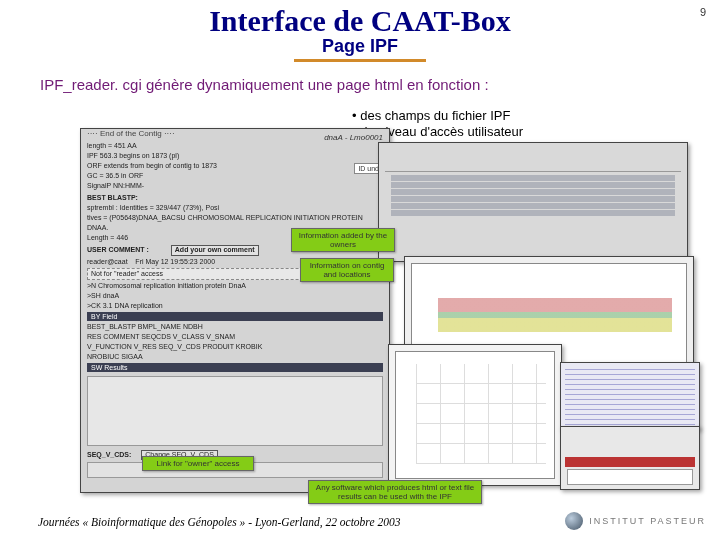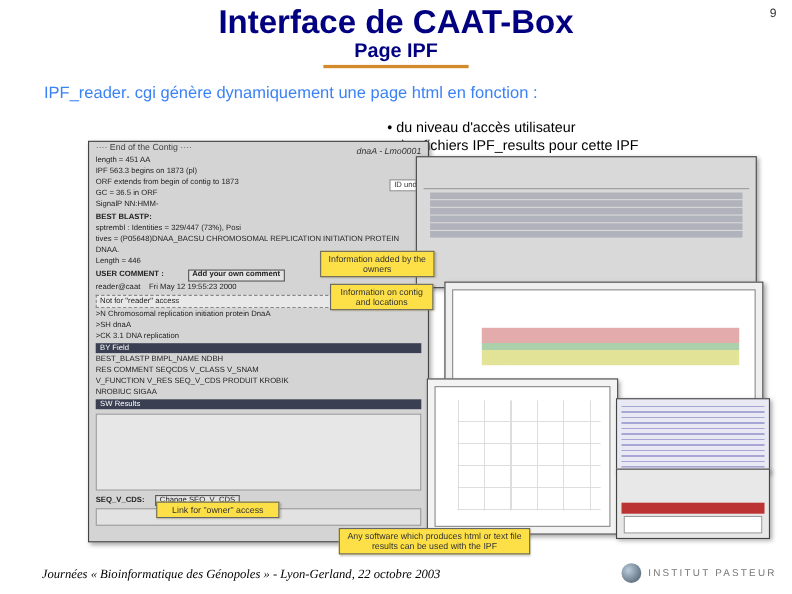--- a/index.html
+++ b/index.html
@@ -5,21 +5,21 @@
   * { box-sizing: border-box; margin: 0; padding: 0; }
   body {
     width: 720px; height: 540px;
     background: #fff;
     font-family: Arial, Helvetica, sans-serif;
     position: relative;
     overflow: hidden;
   }
   .title {
     text-align: center;
-    font-family: Liberation Sans, sans-serif;
+    font-family: Liberation Serif, serif;
     font-size: 30px;
     font-weight: bold;
     color: #000080;
     margin-top: 4px;
   }
   .page-num {
     position: absolute;
     top: 6px; right: 14px;
     font-size: 11px;
     color: #333;
@@ -31,21 +31,21 @@
     font-size: 18px;
     font-weight: bold;
     color: #000080;
     padding: 0 28px 2px 28px;
     border-bottom: 3px solid #d28a2a;
     text-align: right;
   }
   .lead {
     margin: 14px 0 0 40px;
     font-size: 15px;
-    color: #3b82f6;
+    color: #701a75;
   }
   .bullets {
     position: absolute;
     top: 108px; left: 352px;
     font-size: 13px;
     color: #000;
     line-height: 1.25;
   }
   .bullets .row::before { content: "• "; }
   .footer {
@@ -72,21 +72,21 @@
   .shot { position: absolute; background:#cfcfcf; border:1px solid #444; box-shadow:2px 2px 4px rgba(0,0,0,.35); font-size:6px; color:#333; overflow:hidden;}
   .shot1 { top:128px; left:80px;  width:310px; height:365px; background:#d4d4d4;}
   .shot2 { top:142px; left:378px; width:310px; height:120px; background:#d9d9d9;}
   .shot3 { top:256px; left:404px; width:290px; height:116px; background:#efefef;}
   .shot4 { top:344px; left:388px; width:174px; height:142px; background:#f3f3f3;}
   .shot5 { top:362px; left:560px; width:140px; height:68px;  background:#e9e9f4;}
   .shot6 { top:426px; left:560px; width:140px; height:64px;  background:#e8e8e8;}
   .hdr563 { margin:4px 6px; font-size:11px; font-weight:bold; color:#444;}
   .contig { margin:0 6px 4px 6px; font-size:8px; color:#444;}
   .tinybox{ border:1px solid #888; background:#fff; color:#333; padding:1px 3px; font-size:7px;}
-  .callout{ position:absolute; background:#fde047; border:1px solid #666; padding:2px 4px; font-size:8px; color:#333; box-shadow:1px 1px 2px rgba(0,0,0,.3);}
+  .callout{ position:absolute; background:#84cc16; border:1px solid #666; padding:2px 4px; font-size:8px; color:#333; box-shadow:1px 1px 2px rgba(0,0,0,.3);}
   .c1{ top:228px; left:291px; width:104px; text-align:center;}
   .c2{ top:258px; left:300px; width:94px;  text-align:center;}
   .c3{ top:456px; left:142px; width:112px; text-align:center;}
   .c4{ top:480px; left:308px; width:174px; text-align:center;}
   .btn{ display:inline-block; border:1px solid #555; background:#e2e2e2; padding:0 3px; font-size:7px;}
   .block{ margin:2px 6px; font-size:7px; line-height:1.15; color:#222;}
   .rowline{ height:6px; margin:1px 6px; background:linear-gradient(90deg,#b0b3bb 0,#b0b3bb 100%);} 
   .darkband{ height:9px; margin:1px 6px; background:#3b3f52;}
   .tablebox{ margin:4px 6px; height:70px; background:#e7e7e7; border:1px solid #999;}
   .plot { position:absolute; inset:6px; background:#fff; border:1px solid #888;}
@@ -104,20 +104,21 @@
 
 <div class="title">Interface de CAAT-Box</div>
 <div class="page-num">9</div>
 <div class="subtitle-wrap">
   <span class="subtitle">Page IPF</span>
 </div>
 
 <div class="lead">IPF_reader. cgi génère dynamiquement une page html en fonction :</div>
 
 <div class="bullets">
+  <div class="row">des champs du fichier IPF</div>
   <div class="row">du niveau d'accès utilisateur</div>
   <div class="row">des fichiers IPF_results pour cette IPF</div>
   <div class="row">des commentaires utilisateur sur cette IPF</div>
 </div>
 
 <div class="shot shot1">
   <div class="contig">···· End of the Contig ····</div>
   <div style="position:absolute; top:4px; right:6px; font-size:8px; font-style:italic;">dnaA - Lmo0001</div>
   <span class="tinybox" style="position:absolute; top:34px; right:6px;">ID und</span>
   <div class="block">length = 451 AA</div>

